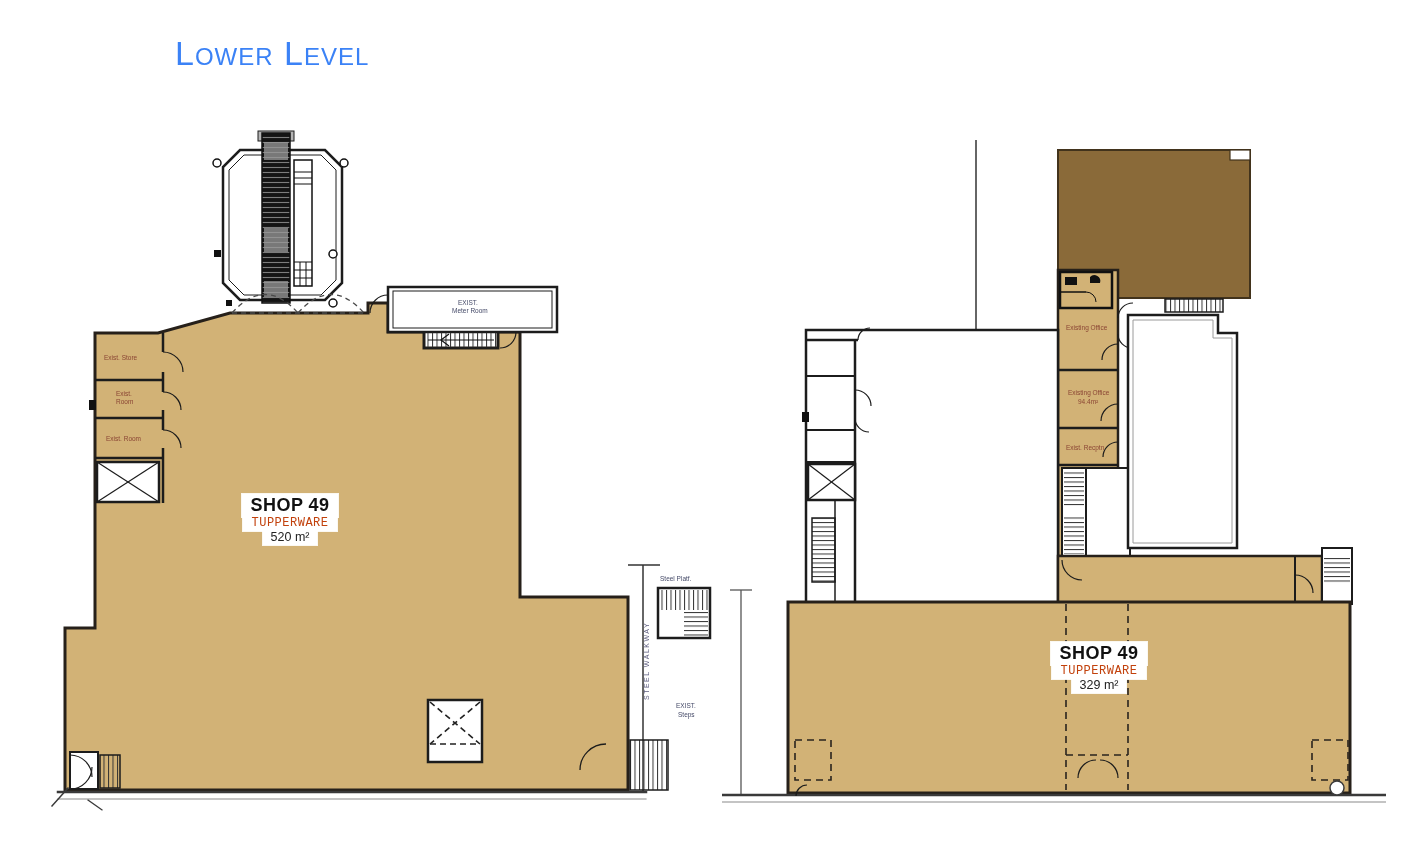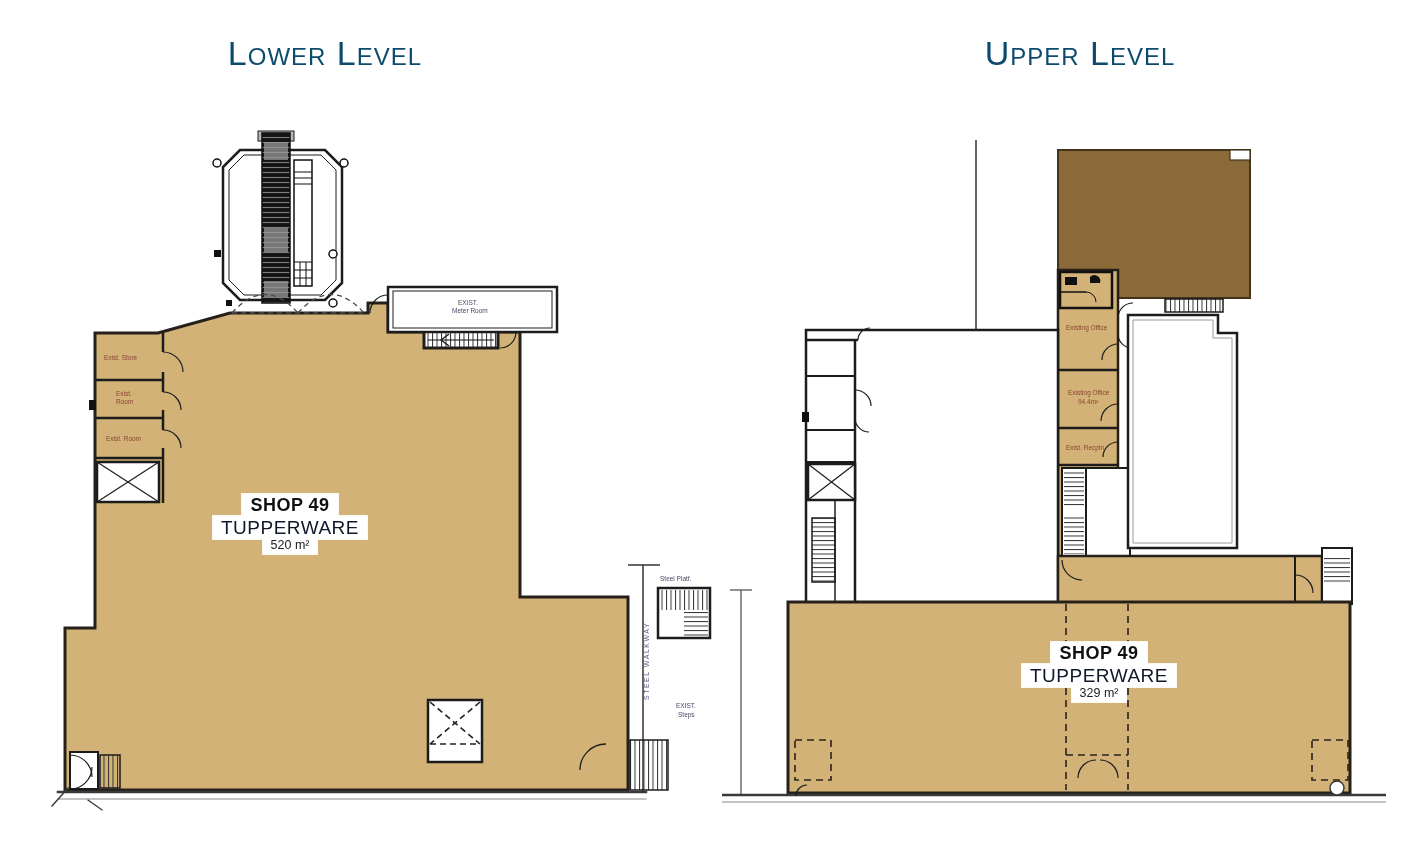--- a/index.html
+++ b/index.html
@@ -1,25 +1,25 @@
 <!DOCTYPE html>
 <html><head>
 <meta charset="utf-8">
 <style>
   html,body{margin:0;padding:0;background:#ffffff;}
   #stage{position:relative;width:1409px;height:861px;background:#ffffff;overflow:hidden;
          font-family:"Liberation Sans", sans-serif;}
   #planes{position:absolute;left:0;top:0;}
-  .level-title{position:absolute;text-align:center;font-variant:small-caps;
-               font-size:34px;letter-spacing:1px;color:#0c4a6e;}
+  .level-title{position:absolute;text-align:left;font-variant:small-caps;
+               font-size:34px;letter-spacing:1px;color:#3b82f6;}
   .shop-label{position:absolute;display:flex;flex-direction:column;align-items:center;}
   .shop-label span{background:#ffffff;padding:0 8px;line-height:1.25;white-space:nowrap;
                    box-shadow:0 0 0 1px rgba(255,255,255,.9);}
   .shop-name{font-size:18px;font-weight:bold;color:#111;letter-spacing:.5px;}
-  .shop-tenant{font-size:19px;color:#0f172a;margin-top:-1px;letter-spacing:.5px;}
+  .shop-tenant{font-size:12px;color:#c2410c;margin-top:-1px;letter-spacing:.5px;font-family:Liberation Mono, monospace;}
   .shop-area{font-size:12.5px;color:#222;margin-top:-1px;}
   
   .t-room{font-size:6.5px;fill:#8a4534;font-family:"Liberation Sans",sans-serif;}
   .t-blue{font-size:6.5px;fill:#454a68;font-family:"Liberation Sans",sans-serif;}
   .t-walk{font-size:7px;fill:#5f5f80;letter-spacing:1.5px;font-family:"Liberation Sans",sans-serif;}
 </style>
 </head>
 <body>
 
 <div id="stage">
@@ -236,21 +236,20 @@
     <g>
       <line x1="722" y1="795" x2="1386" y2="795" stroke="#3a3a3a" stroke-width="2.5"></line>
       <line x1="722" y1="802" x2="1386" y2="802" stroke="#8a8a8a" stroke-width="1.2"></line>
       <path d="M796,796 A11,11 0 0 1 807,785" fill="none" stroke="#1c1c1c" stroke-width="1.2"></path>
       <circle cx="1337" cy="788" r="7" fill="#fff" stroke="#3a3a3a" stroke-width="1.5"></circle>
     </g>
   </g>
 </svg>
 
 <div class="level-title" style="left:175px;top:34px;width:300px;">Lower Level</div>
-<div class="level-title" style="left:930px;top:34px;width:300px;">Upper Level</div>
 
 <div class="shop-label" style="left:215px;top:494px;width:150px;">
   <span class="shop-name">SHOP 49</span>
   <span class="shop-tenant">TUPPERWARE</span>
   <span class="shop-area">520 m²</span>
 </div>
 
 <div class="shop-label" style="left:1024px;top:642px;width:150px;">
   <span class="shop-name">SHOP 49</span>
   <span class="shop-tenant">TUPPERWARE</span>

